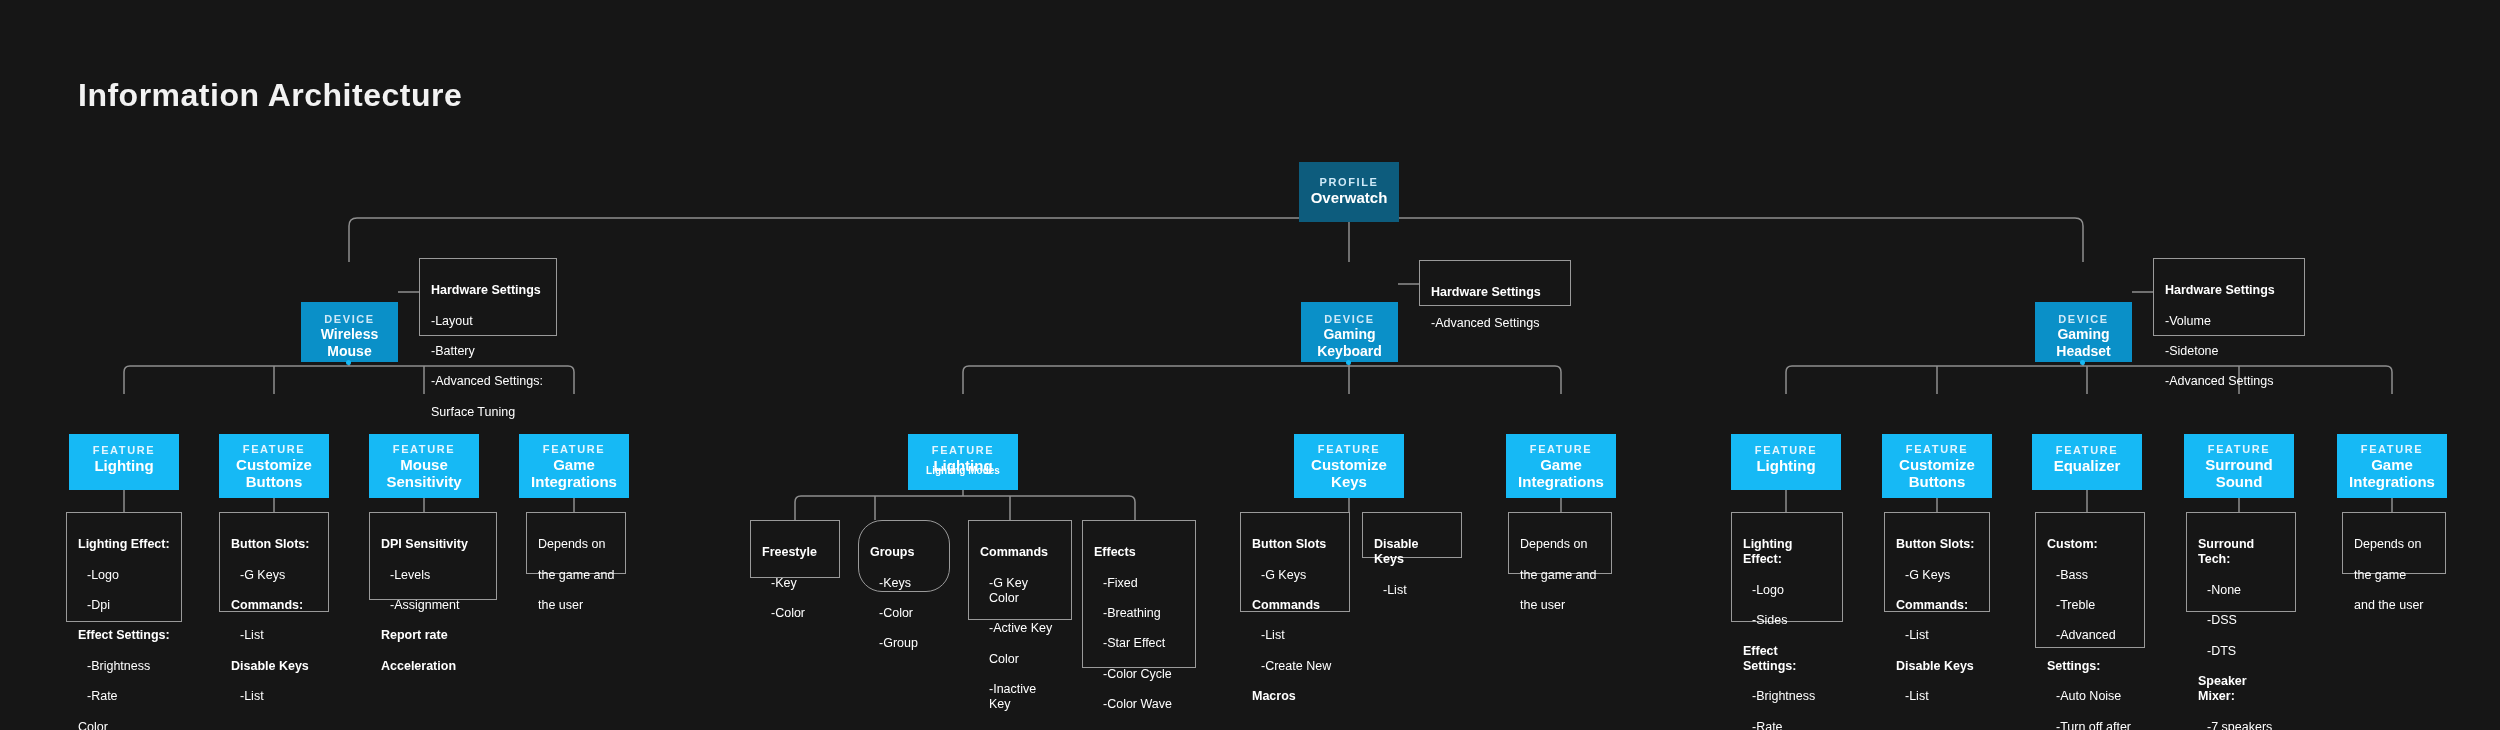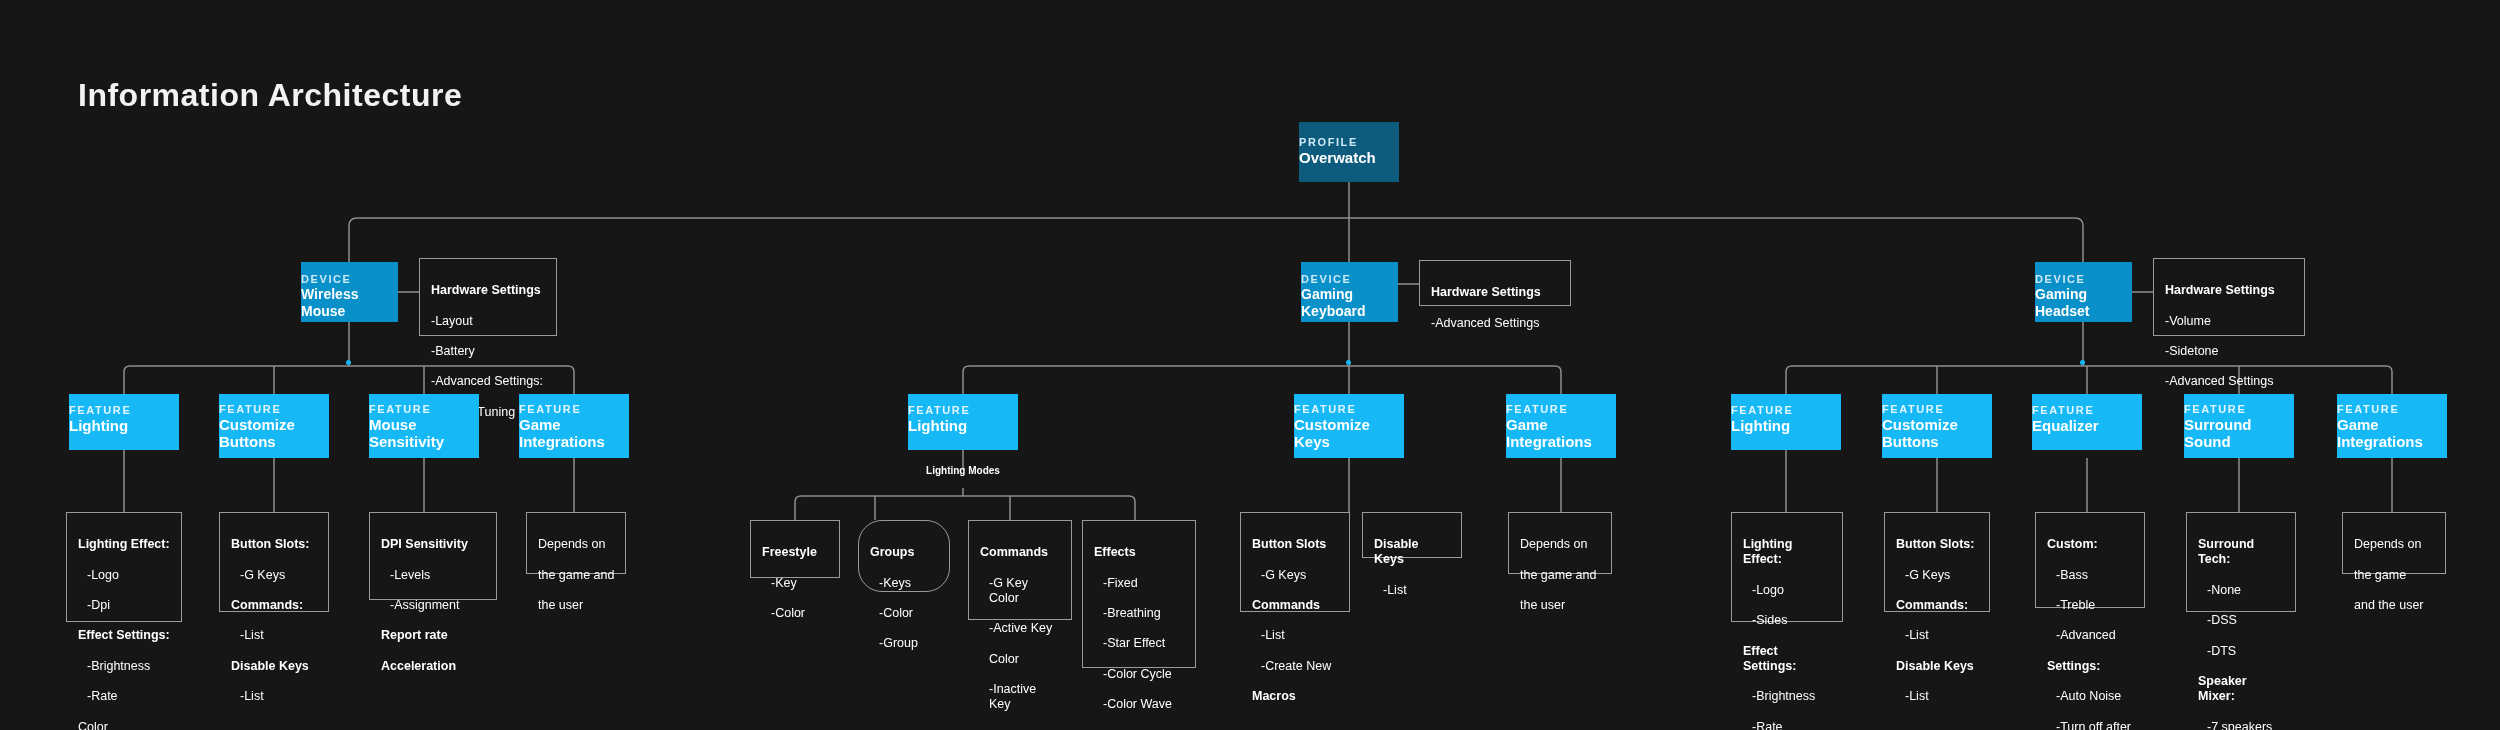--- a/index.html
+++ b/index.html
@@ -5,21 +5,21 @@
   html,body{margin:0;padding:0;background:#161616;}
   body{
     width:2500px;height:730px;position:relative;overflow:hidden;
     font-family:"Liberation Sans","DejaVu Sans",sans-serif;
     color:#ffffff;
   }
   #page-title{
     position:absolute;left:78px;top:56px;
     font-size:32px;font-weight:bold;letter-spacing:.5px;color:#f2f2f2;margin-top:21px;
   }
-  .node{position:absolute;box-sizing:border-box;}
+  .node{position:absolute;box-sizing:border-box;text-align:center;margin-top:40px;}
   .node .kicker{
     font-size:11px;letter-spacing:1.6px;font-weight:bold;
     color:#cfe9f7;text-transform:uppercase;line-height:14px;
   }
   .node .title{font-size:15px;font-weight:bold;line-height:17px;color:#ffffff;}
   .profile-node{background:#0d5c7d;}
   .device-node{background:#0a90c8;}
   .feature-node{background:#16b9f5;}
   .feature-node .kicker{color:#e3f6ff;}
   .box{
@@ -281,21 +281,21 @@
   
 </div>
 <div class="box" style="left:1884px;top:512px;width:106px;height:100px;">
   <span class="ln bold">Button Slots:</span>
   <span class="ln ind">-G Keys</span>
   <span class="ln bold">Commands:</span>
   <span class="ln ind">-List</span>
   <span class="ln bold">Disable Keys</span>
   <span class="ln ind">-List</span>
 </div>
-<div class="box" style="left:2035px;top:512px;width:110px;height:96px;">
+<div class="box" style="left:2035px;top:512px;width:110px;height:136px;">
   <span class="ln bold">Custom:</span>
   <span class="ln ind">-Bass</span>
   <span class="ln ind">-Treble</span>
   <span class="ln ind">-Advanced</span>
   <span class="ln bold">Settings:</span>
   <span class="ln ind">-Auto Noise</span>
   <span class="ln ind">-Turn off after</span>
   
 </div>
 <div class="box" style="left:2186px;top:512px;width:110px;height:100px;">

